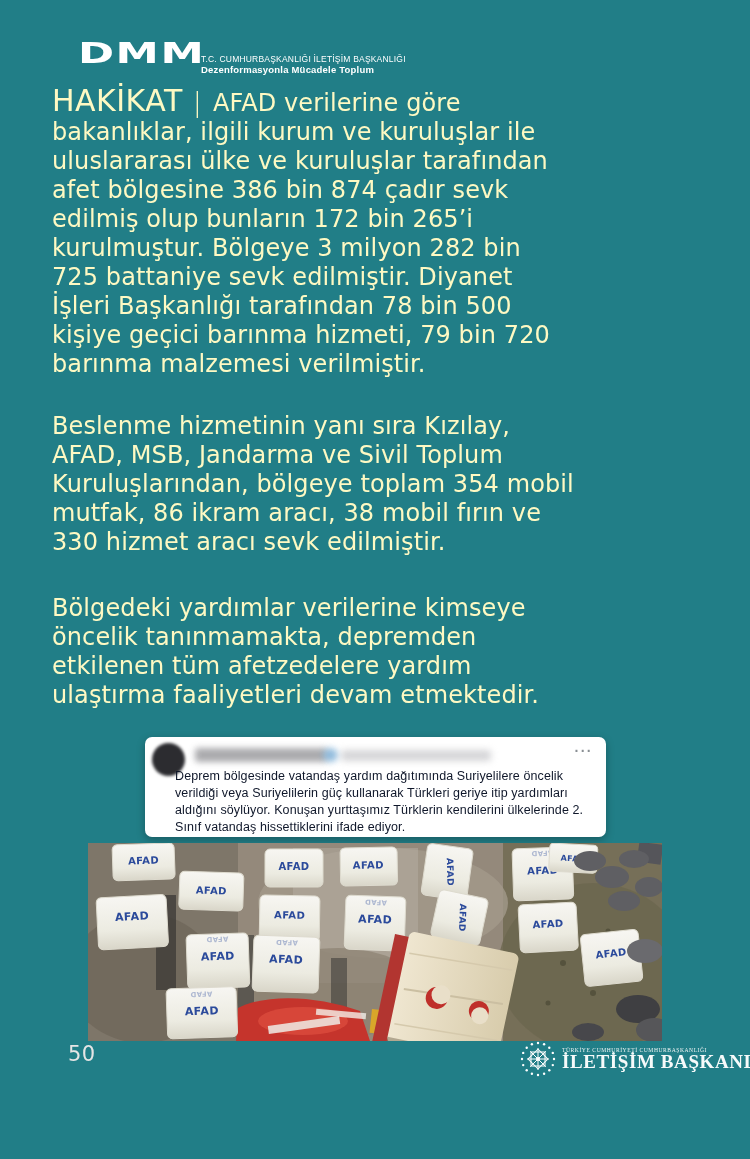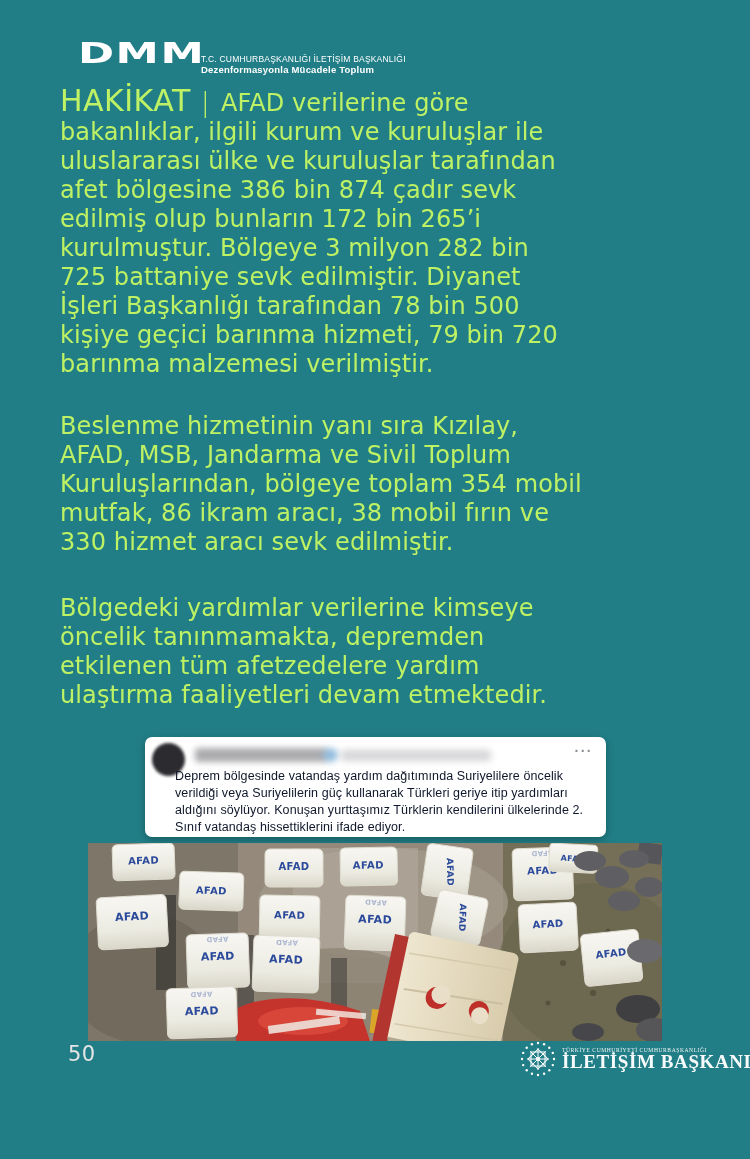--- a/index.html
+++ b/index.html
@@ -19,23 +19,23 @@
     font-family:"DejaVu Sans",sans-serif;
     font-weight:900;font-size:29px;line-height:30px;letter-spacing:1px;
     transform:scaleX(1.5);transform-origin:left center;
     color:#fff;
   }
   .agency{position:absolute;left:123px;top:16px;white-space:nowrap;}
   .agency-l1{font-family:"Liberation Sans",sans-serif;font-size:8.5px;line-height:10px;letter-spacing:.2px;}
   .agency-l2{font-family:"Liberation Sans",sans-serif;font-size:9.5px;line-height:11px;font-weight:bold;letter-spacing:.2px;}
   
   .para{
-    position:absolute;left:60px;width:648px;margin:0;
+    position:absolute;left:52px;width:648px;margin:0;
     font-size:24px;line-height:29px;white-space:pre-line;
-    color:#bef264;letter-spacing:.1px;
+    color:#fef9c3;letter-spacing:.1px;
   }
   .p1{top:86px;}
   .p2{top:412px;}
   .p3{top:594px;}
   .hakikat{font-size:30px;line-height:29px;letter-spacing:.5px;}
   .sep{font-size:27px;font-weight:200;margin:0 11px 0 10px;}
   
   .tweet-card{
     position:absolute;left:145px;top:737px;width:461px;height:100px;
     background:#ffffff;border-radius:7px;

